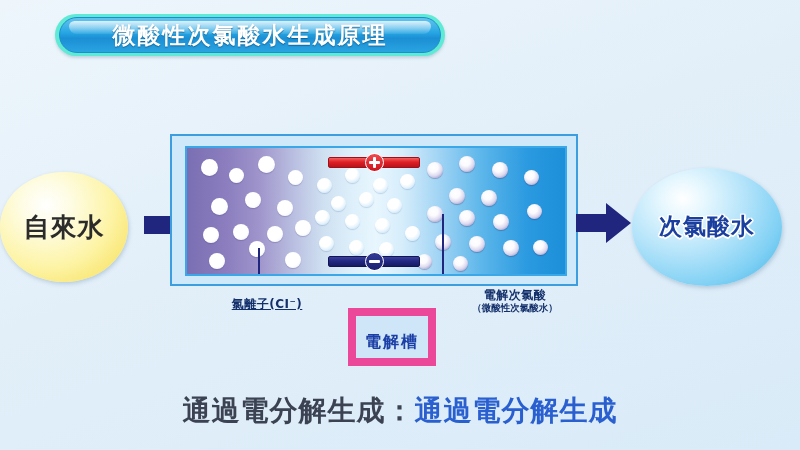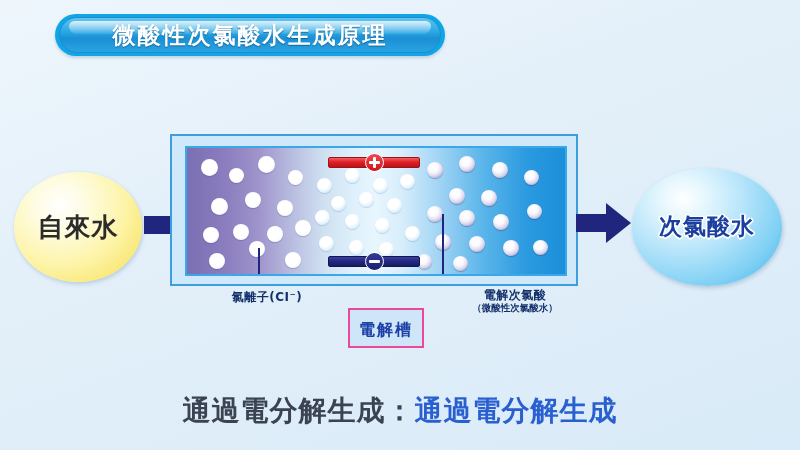--- a/index.html
+++ b/index.html
@@ -17,21 +17,21 @@
   }
 
   
   .title-wrap {
     position: absolute;
     left: 55px;
     top: 14px;
     width: 390px;
     height: 42px;
     border-radius: 21px;
-    background: #0ea5e9;
+    background: #5eead4;
     box-shadow: 0 2px 3px rgba(120,150,175,.35);
   }
   .title-pill {
     position: absolute;
     left: 4px;
     top: 3px;
     right: 4px;
     bottom: 3px;
     border-radius: 19px;
     background: linear-gradient(180deg,#63c3ee 0%, #27a7e4 42%, #1b8fd4 60%, #2aa4e2 100%);
@@ -58,21 +58,21 @@
     font-size: 23px;
     font-weight: bold;
     letter-spacing: 2px;
     text-shadow: 0 1px 1px rgba(9,84,131,.75);
     white-space: nowrap;
   }
 
   
   .source-bubble {
     position: absolute;
-    left: 14px;
+    left: 0;
     top: 172px;
     width: 128px;
     height: 110px;
     border-radius: 50%;
     background: radial-gradient(ellipse at 36% 30%, #ffffff 0%, #fefce2 22%, #fdf4a8 56%, #f8e46a 86%, #f2da55 100%);
     box-shadow: 1px 2px 4px rgba(120,150,175,.40);
     display: flex;
     align-items: center;
     justify-content: center;
   }
@@ -213,30 +213,30 @@
     font-weight: bold;
     display: block;
     letter-spacing: .5px;
   }
   .callout .sub {
     font-size: 9.5px;
     font-weight: bold;
     display: block;
     letter-spacing: 0;
   }
-  .callout-left  { left: 182px; top: 291px; width: 170px; }
+  .callout-left  { left: 182px; top: 298px; width: 170px; text-decoration: underline; }
   .callout-right { left: 440px; top: 289px; width: 150px; }
 
   .tank-box {
     position: absolute;
     left: 348px;
     top: 308px;
-    padding: 10px 9px 5px 9px;
+    padding: 16px 9px 5px 9px;
     background: #cfe6f8;
-    border: 2px solid #ec4899;
+    border: 8px solid #ec4899;
     color: #1b3fa6;
     font-size: 16px;
     font-weight: bold;
     letter-spacing: 2px;
     white-space: nowrap;
   }
 
   
   .product-bubble {
     position: absolute;

